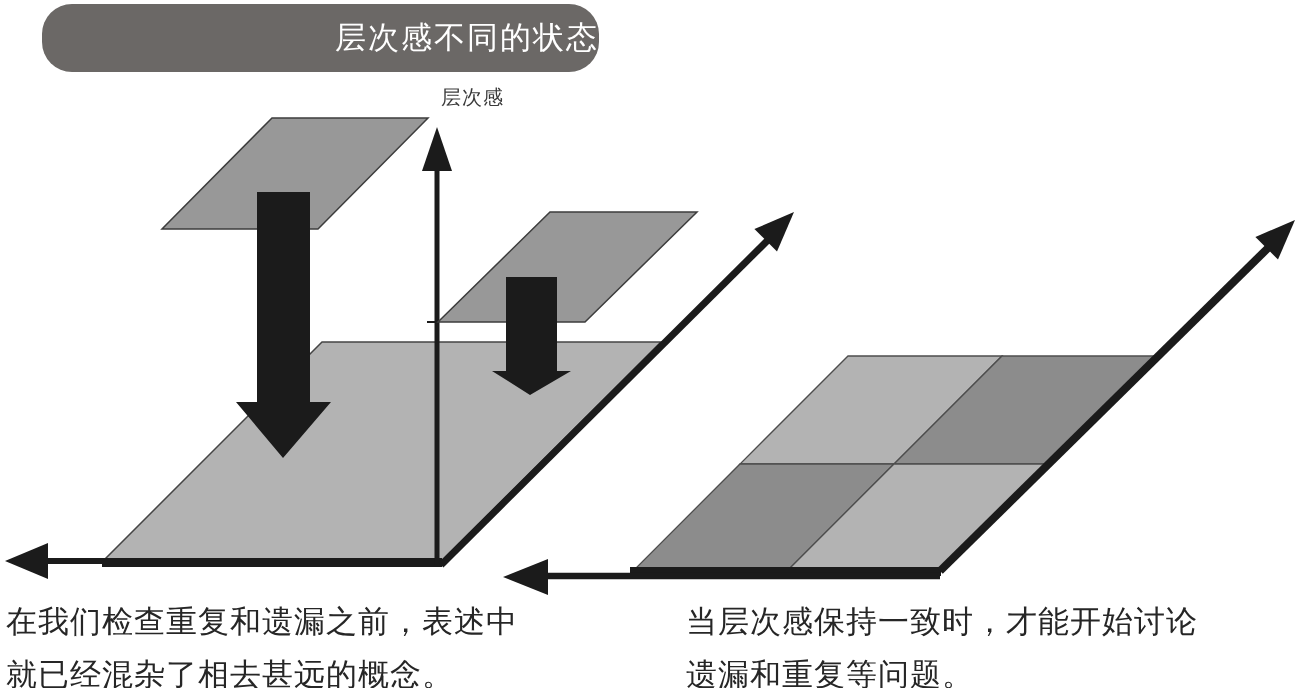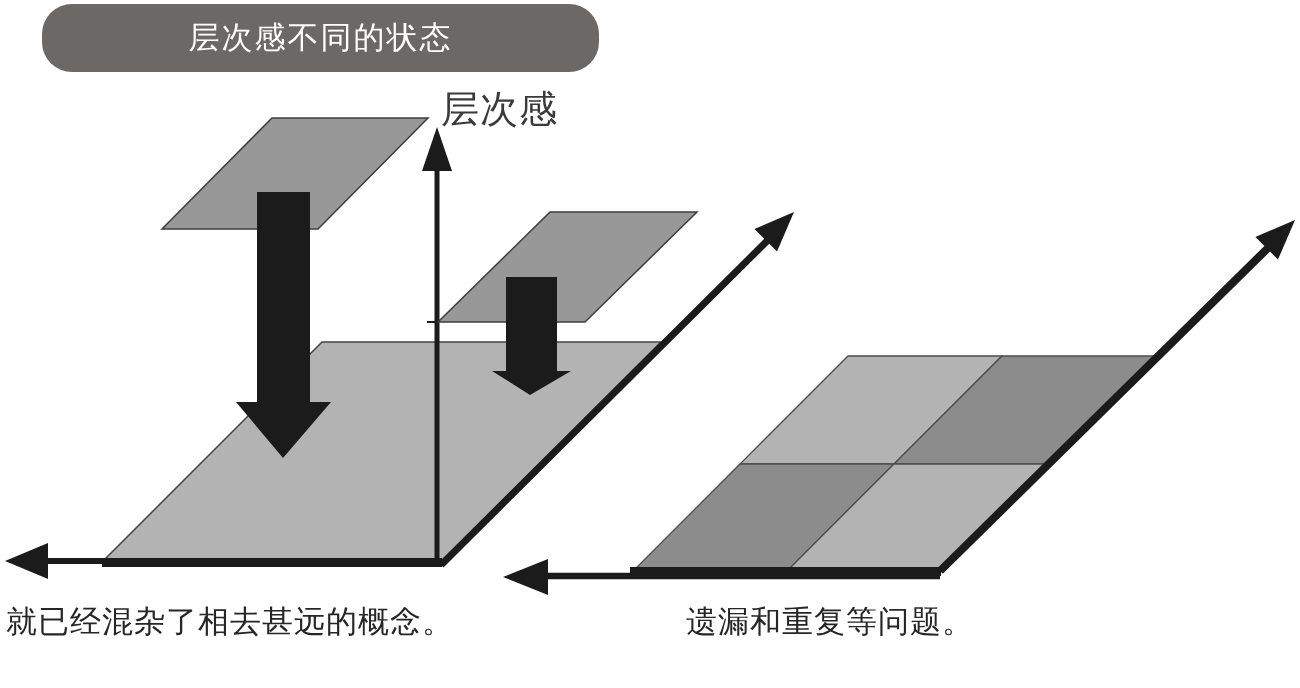--- a/index.html
+++ b/index.html
@@ -6,29 +6,29 @@
   body{
     width:1300px;height:688px;position:relative;background:#ffffff;
     font-family:"Liberation Sans","DejaVu Sans",sans-serif;
     overflow:hidden;
   }
   .stage{position:absolute;left:0;top:0;width:1300px;height:688px;}
   svg{position:absolute;left:0;top:0;}
 
   .pill{
     position:absolute;background:#6b6866;color:#ffffff;
-    display:flex;align-items:center;justify-content:center;
+    display:flex;align-items:center;justify-content:flex-end;
     font-size:31px;letter-spacing:2px;white-space:nowrap;
   }
   .pill-left{left:42px;top:4px;width:557px;height:68px;border-radius:30px;}
   .pill-right{left:742px;top:7px;width:536px;height:62px;border-radius:28px;}
 
   .axis-label{
     position:absolute;left:441px;top:84px;
-    font-size:38px;color:#3a3a3a;letter-spacing:1px;white-space:nowrap;
+    font-size:20px;color:#3a3a3a;letter-spacing:1px;white-space:nowrap;
   }
 
   .caption{
     position:absolute;top:595px;
     font-size:31px;line-height:53px;color:#262626;letter-spacing:1px;
     white-space:nowrap;
   }
   .caption-left{left:6px;}
   .caption-right{left:686px;}
 
@@ -84,19 +84,21 @@
     <polygon class="solid" points="1295,220 1278,259.6 1255.4,237"></polygon>
   </svg>
 
   <div class="pill pill-left">
     <span>层次感不同的状态</span>
   </div>
 
   <div class="axis-label">层次感</div>
 
   <div class="caption caption-left">
+    <div>在我们检查重复和遗漏之前，表述中</div>
     <div>就已经混杂了相去甚远的概念。</div>
   </div>
   <div class="caption caption-right">
+    <div>当层次感保持一致时，才能开始讨论</div>
     <div>遗漏和重复等问题。</div>
   </div>
 
 </div>
 
 </body></html>

